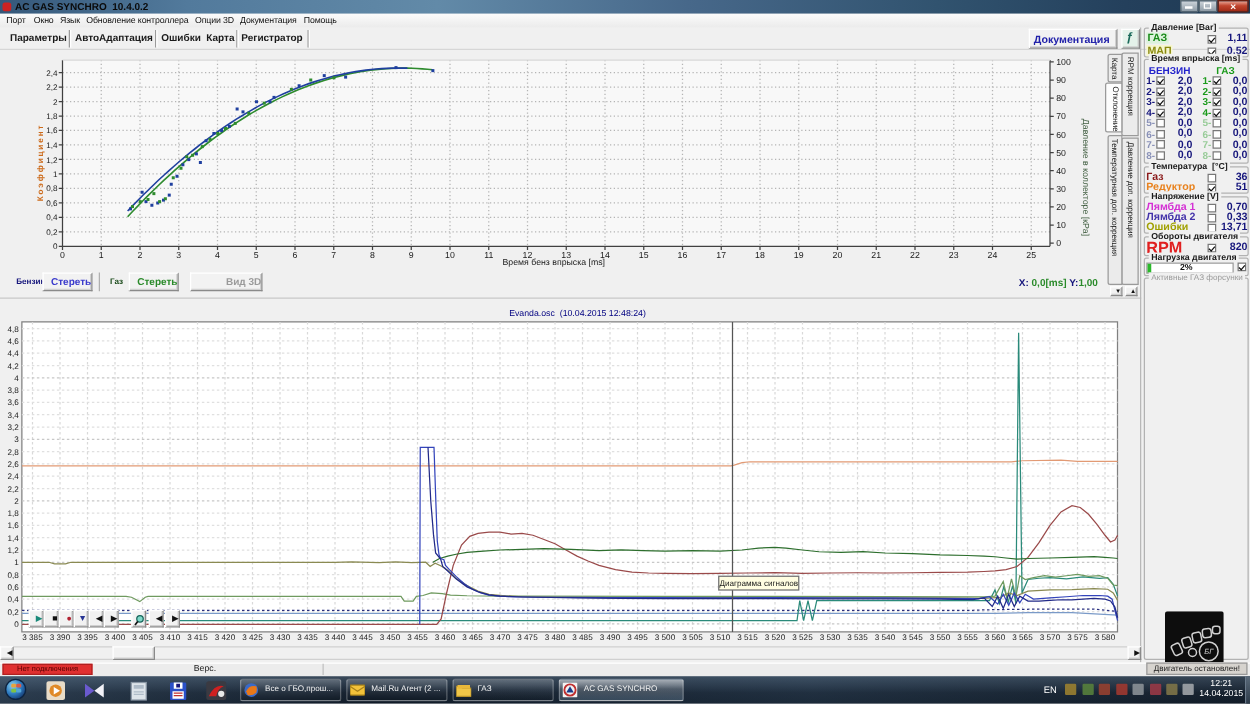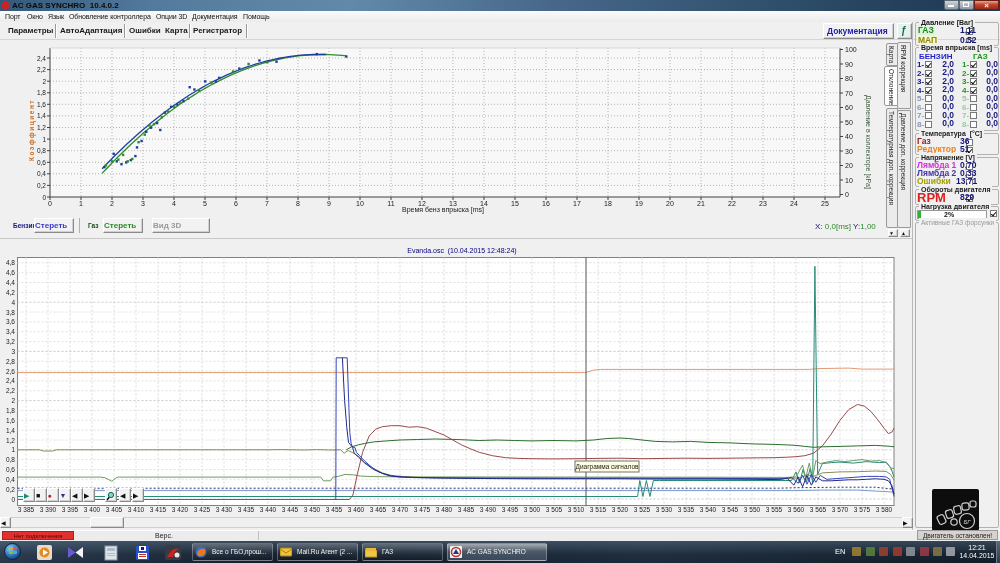--- a/index.html
+++ b/index.html
@@ -1,24 +1,24 @@
 <!DOCTYPE html>
 <html><head><meta charset="utf-8">
 <style>
 *{margin:0;padding:0;box-sizing:border-box;font-family:"Liberation Sans",sans-serif}
 body{width:1000px;height:563px;overflow:hidden;position:relative;background:#f0f0f0}
 .abs{position:absolute}
 .cb{position:absolute;width:7px;height:7px;background:#fff;border:1px solid #787878}
 .cb.on::after{content:"";position:absolute;left:0px;top:1px;width:4px;height:2px;border-left:1px solid #111;border-bottom:1px solid #111;transform:rotate(-50deg)}
 .grp{position:absolute;border:1px solid #b2b2b2;border-radius:2px}
 .grp>.lg{position:absolute;top:-5px;left:3px;background:#f0f0f0;font-size:7px;font-weight:bold;color:#1a1a1a;padding:0 2px;white-space:nowrap;line-height:9px}
-.val{position:absolute;font-size:8.5px;font-weight:bold;color:#16167c;text-align:left;right:3px;white-space:nowrap;line-height:9px}
+.val{position:absolute;font-size:8.5px;font-weight:bold;color:#16167c;text-align:right;right:3px;white-space:nowrap;line-height:9px}
 .lbl{position:absolute;font-size:8.5px;font-weight:bold;white-space:nowrap;line-height:9px}
 .vtab{position:absolute;background:#ebebeb;border:1px solid #9a9a9a;border-radius:2px 0 0 2px;writing-mode:vertical-rl;text-align:left;padding-top:2px;font-size:6.5px;color:#1a1a1a;overflow:hidden;white-space:nowrap}
-.btn3d{position:absolute;background:#f2f2f2;border:1px solid #8a8a8a;border-top-color:#fff;border-left-color:#fff;box-shadow:inset -1px -1px 0 #d0d0d0;text-align:left}
+.btn3d{position:absolute;background:#f2f2f2;border:1px solid #8a8a8a;border-top-color:#fff;border-left-color:#fff;box-shadow:inset -1px -1px 0 #d0d0d0;text-align:right}
 .tbtn{position:absolute;top:543px;height:18px;border:1px solid rgba(255,255,255,0.28);border-radius:2px;background:linear-gradient(180deg,rgba(255,255,255,0.22),rgba(255,255,255,0.07) 45%,rgba(0,0,0,0.12));color:#f2f2f2;font-size:6.5px;line-height:16px;padding-left:19px;white-space:nowrap;overflow:hidden}
 .tray{position:absolute;top:547px;width:9px;height:9px;border-radius:1px}
 </style></head>
 <body>
 
 <div class="abs" style="left:0;top:0;width:1000px;height:11px;background:linear-gradient(90deg,#35587a,#527a9c 15%,#628aa8 35%,#47688a 55%,#31536f 75%,#24405c 90%,#1f3a54)"></div>
 <div class="abs" style="left:2px;top:2px;width:7px;height:7px;background:#c22;border-radius:2px"></div>
 <div class="abs" style="left:12px;top:1px;font-size:8px;color:#0a0a0a;font-weight:bold">AC GAS SYNCHRO&nbsp; 10.4.0.2</div>
 <div class="abs" style="left:944px;top:0;width:15px;height:10px;background:linear-gradient(180deg,#cdd4da,#8d9aa5);border:1px solid #5a6a75;border-radius:0 0 2px 2px"></div>
 <div class="abs" style="left:948px;top:5px;width:6px;height:2px;background:#fff"></div>
@@ -246,21 +246,21 @@
 <rect x="231.9" y="30.3" width="2.4" height="2.4" fill="#2e8b2e"></rect>
 <rect x="247.4" y="22.8" width="2.4" height="2.4" fill="#2e8b2e"></rect>
 <rect x="266.0" y="21.0" width="2.4" height="2.4" fill="#2e8b2e"></rect>
 </svg>
 <div class="abs" style="left:13px;top:222px;font-size:6.5px;color:#16167c;font-weight:bold">Бензин</div>
 <div class="btn3d" style="left:34px;top:218px;width:40px;height:15px;font-size:8px;font-weight:bold;color:#3a3acc;line-height:14px">Стереть</div>
 <div class="abs" style="left:79px;top:218px;width:1px;height:15px;background:#b0b0b0"></div>
 <div class="abs" style="left:88px;top:222px;font-size:6.5px;color:#1a4a1a;font-weight:bold">Газ</div>
 <div class="btn3d" style="left:103px;top:218px;width:40px;height:15px;font-size:8px;font-weight:bold;color:#2a8a2a;line-height:14px">Стереть</div>
 <div class="btn3d" style="left:152px;top:218px;width:58px;height:15px;font-size:8px;font-weight:bold;color:#9a9a9a;line-height:14px">Вид 3D</div>
-<div class="abs" style="left:815px;top:222px;font-size:8px;font-weight:normal"><span style="color:#16167c">X:</span> <span style="color:#2a8a2a">0,0[ms]</span> <span style="color:#16167c">Y:</span><span style="color:#2a8a2a">1,00</span></div>
+<div class="abs" style="left:815px;top:222px;font-size:8px;font-weight:bold"><span style="color:#16167c">X:</span> <span style="color:#2a8a2a">0,0[ms]</span> <span style="color:#16167c">Y:</span><span style="color:#2a8a2a">1,00</span></div>
 <div class="abs" style="left:0;top:238px;width:913px;height:1px;background:#c8c8c8"></div>
 <div class="vtab" style="left:897px;top:42px;width:14px;height:67px;line-height:13px">RPM коррекция</div>
 <div class="vtab" style="left:886px;top:43px;width:12px;height:23px;line-height:11px">Карта</div>
 <div class="vtab" style="left:897px;top:110px;width:14px;height:118px;line-height:13px">Давление доп. коррекция</div>
 <div class="vtab" style="left:886px;top:108px;width:12px;height:120px;line-height:11px">Температурная доп. коррекция</div>
 <div class="vtab" style="left:884px;top:66px;width:14px;height:40px;line-height:12px;background:#fdfdfd">Отклонение</div>
 <div class="btn3d" style="left:888px;top:229px;width:10px;height:8px;font-size:5px;line-height:7px;color:#111">▼</div>
 <div class="btn3d" style="left:900px;top:229px;width:10px;height:8px;font-size:5px;line-height:7px;color:#111">▲</div>
 <div class="abs" style="left:912px;top:22px;width:1px;height:508px;background:#b8b8b8"></div>
 <svg width="913" height="290" style="position:absolute;left:0;top:240px">

